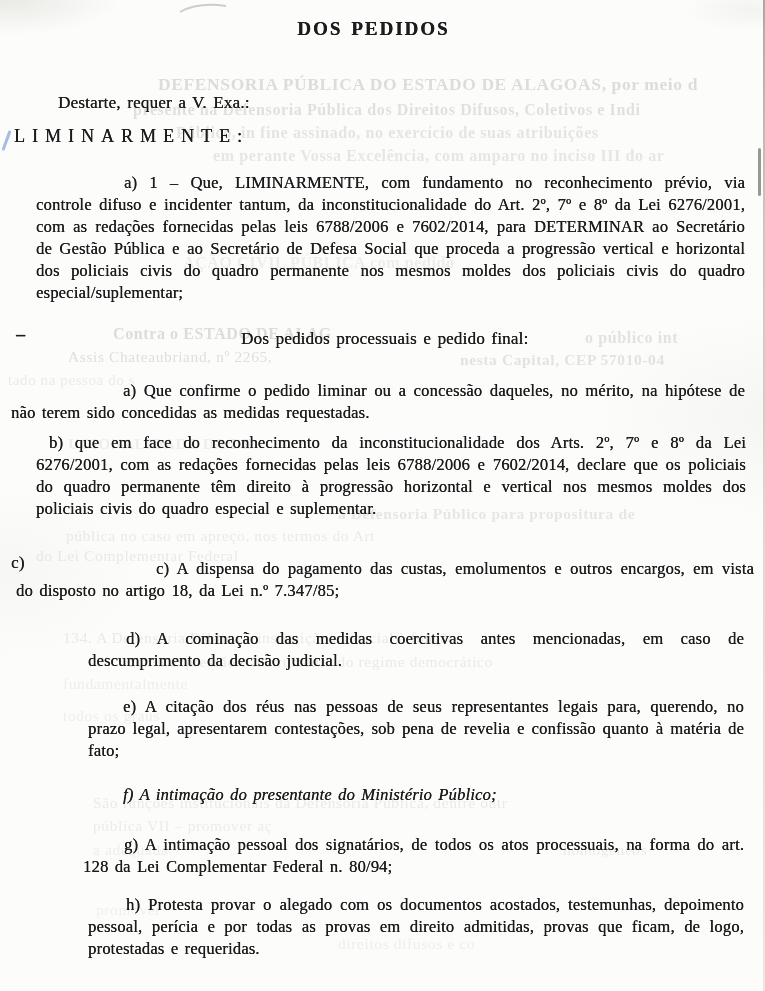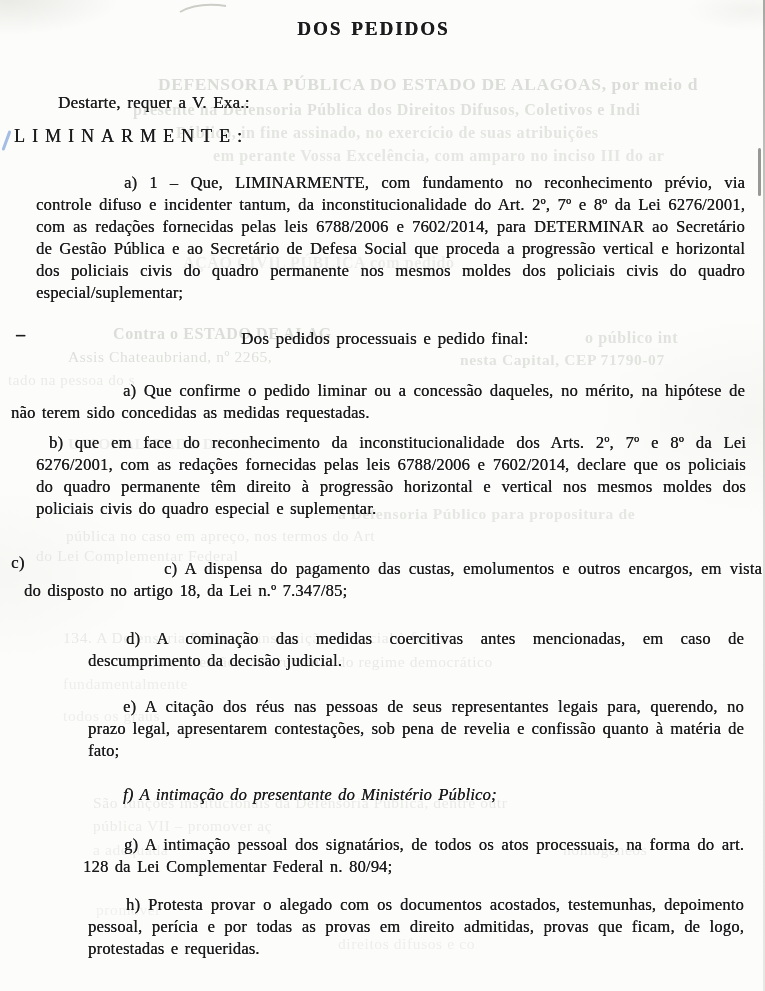--- a/index.html
+++ b/index.html
@@ -40,21 +40,21 @@
     font-size:19px;letter-spacing:2px;line-height:22px;
   }
   .intro{top:84px;left:50px;font-size:17px;}
   .liminar{top:117px;left:6px;font-size:18px;letter-spacing:7px;}
   .p-a1{top:164px;left:28px;width:709px;text-indent:88px;}
   .margin-dash{top:315px;left:8px;font-weight:bold;font-size:18px;}
   .subheading{top:320px;left:233px;font-size:17px;text-align:right;}
   .p-a{top:372px;left:3px;width:734px;text-indent:112px;}
   .p-b{top:424px;left:28px;width:710px;text-indent:13px;}
   .margin-c{top:544px;left:3px;font-size:17px;}
-  .p-c{top:550px;left:8px;width:738px;text-indent:140px;padding-left:8px;}
+  .p-c{top:550px;left:0;width:738px;text-indent:140px;padding-left:8px;}
   .p-d{top:620px;left:80px;width:656px;text-indent:38px;}
   .p-e{top:688px;left:80px;width:656px;text-indent:35px;}
   .p-f{top:776px;left:115px;font-style:italic;}
   .p-g{top:826px;left:75px;width:661px;text-indent:41px;}
   .p-h{top:886px;left:80px;width:656px;text-indent:38px;}
   
   .ghost{
     position:absolute;margin:8px;white-space:nowrap;
     color:var(--ghost-ink);filter:blur(0.6px);
     letter-spacing:0.6px;pointer-events:none;
@@ -85,21 +85,21 @@
 
   <div>
     <p class="ghost gb" style="left:150px;top:66px;font-size:17.5px;opacity:.30">DEFENSORIA PÚBLICA DO ESTADO DE ALAGOAS, por meio d</p>
     <p class="ghost gb" style="left:125px;top:93px;font-size:16px;opacity:.26">presente na Defensoria Pública dos Direitos Difusos, Coletivos e Indi</p>
     <p class="ghost gb" style="left:168px;top:116px;font-size:16px;opacity:.22">Público, in fine assinado, no exercício de suas atribuições</p>
     <p class="ghost gb" style="left:205px;top:139px;font-size:16px;opacity:.20">em perante Vossa Excelência, com amparo no inciso III do ar</p>
     <p class="ghost gb" style="left:175px;top:246px;font-size:16px;opacity:.13">AÇÃO CIVIL PÚBLICA com pedido</p>
     <p class="ghost gb" style="left:105px;top:317px;font-size:16px;opacity:.30">Contra o ESTADO DE ALAG</p>
     <p class="ghost gb" style="left:577px;top:321px;font-size:16px;opacity:.24">o público int</p>
     <p class="ghost" style="left:60px;top:340px;font-size:15.5px;opacity:.28">Assis Chateaubriand, nº 2265,</p>
-    <p class="ghost gb" style="left:452px;top:343px;font-size:15.5px;opacity:.24">nesta Capital, CEP 71790-07</p>
+    <p class="ghost gb" style="left:452px;top:343px;font-size:15.5px;opacity:.24">nesta Capital, CEP 57010-04</p>
     <p class="ghost" style="left:0px;top:364px;font-size:15px;opacity:.16">tado na pessoa do s</p>
     <p class="ghost gb" style="left:60px;top:427px;font-size:15.5px;opacity:.13">UCIONALIDADE DA DE</p>
     <p class="ghost gb" style="left:330px;top:497px;font-size:15.5px;opacity:.20">a Defensoria Público para propositura de</p>
     <p class="ghost" style="left:58px;top:519px;font-size:15.5px;opacity:.17">pública no caso em apreço, nos termos do Art</p>
     <p class="ghost" style="left:28px;top:539px;font-size:15.5px;opacity:.17">do Lei Complementar Federal</p>
     <p class="ghost" style="left:55px;top:621px;font-size:15.5px;opacity:.17">134. A Defensoria Pública é instituição essencial à função</p>
     <p class="ghost" style="left:120px;top:645px;font-size:15.5px;opacity:.17">como expressão e instrumento do regime democrático</p>
     <p class="ghost" style="left:55px;top:667px;font-size:15.5px;opacity:.13">fundamentalmente</p>
     <p class="ghost" style="left:55px;top:699px;font-size:15.5px;opacity:.13">todos os graus</p>
     <p class="ghost" style="left:85px;top:786px;font-size:15.5px;opacity:.17">São funções institucionais da Defensoria Pública, dentre outr</p>

